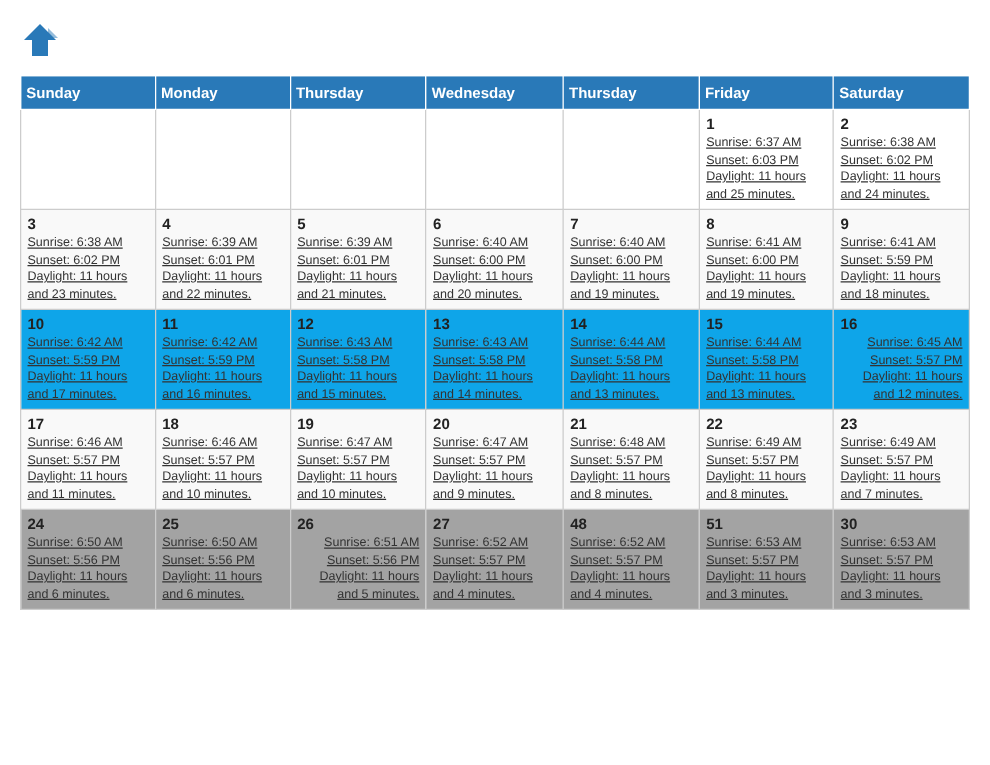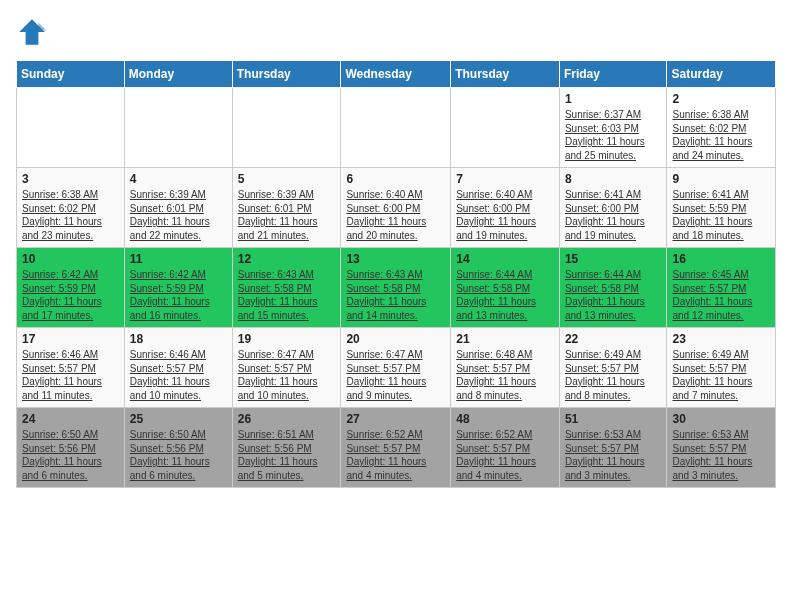--- a/index.html
+++ b/index.html
@@ -79,21 +79,21 @@
       font-size: 10px;
       line-height: 1.35;
       color: #333;
       text-decoration: underline;
     }
     tr:nth-child(even) td:not(.empty) {
       background: #f5f5f5;
     }
     .calendar tr:nth-child(1) td { background: #fff; }
     .calendar tr:nth-child(2) td { background: #f9f9f9; }
-    .calendar tr:nth-child(3) td { background: #22c55e; }
+    .calendar tr:nth-child(3) td { background: #0ea5e9; }
     .calendar tr:nth-child(4) td { background: #f9f9f9; }
     .calendar tr:nth-child(5) td { background: #a3a3a3; }
     .calendar tr:nth-child(6) td { background: #f9f9f9; }
   </style>
 </head>
 <body>
 
 <div class="header">
   <div class="logo">
     <svg class="logo-icon" viewBox="0 0 40 40">
@@ -218,21 +218,21 @@
 Daylight: 11 hours and 13 minutes.</div>
         </td>
         <td>
           <div class="day-num">15</div>
           <div class="day-info" style="white-space: pre-line;">Sunrise: 6:44 AM
 Sunset: 5:58 PM
 Daylight: 11 hours and 13 minutes.</div>
         </td>
         <td>
           <div class="day-num">16</div>
-          <div class="day-info" style="white-space: pre-line;">Sunrise: 6:45 AM
+          <div class="day-info" style="white-space: pre-line; text-align: right;">Sunrise: 6:45 AM
 Sunset: 5:57 PM
 Daylight: 11 hours and 12 minutes.</div>
         </td>
       </tr>
       <tr>
         <td>
           <div class="day-num">17</div>
           <div class="day-info" style="white-space: pre-line;">Sunrise: 6:46 AM
 Sunset: 5:57 PM
 Daylight: 11 hours and 11 minutes.</div>
@@ -282,21 +282,21 @@
 Daylight: 11 hours and 6 minutes.</div>
         </td>
         <td>
           <div class="day-num">25</div>
           <div class="day-info" style="white-space: pre-line;">Sunrise: 6:50 AM
 Sunset: 5:56 PM
 Daylight: 11 hours and 6 minutes.</div>
         </td>
         <td>
           <div class="day-num">26</div>
-          <div class="day-info" style="white-space: pre-line;">Sunrise: 6:51 AM
+          <div class="day-info" style="white-space: pre-line; text-align: right;">Sunrise: 6:51 AM
 Sunset: 5:56 PM
 Daylight: 11 hours and 5 minutes.</div>
         </td>
         <td>
           <div class="day-num">27</div>
           <div class="day-info" style="white-space: pre-line;">Sunrise: 6:52 AM
 Sunset: 5:57 PM
 Daylight: 11 hours and 4 minutes.</div>
         </td>
         <td>

